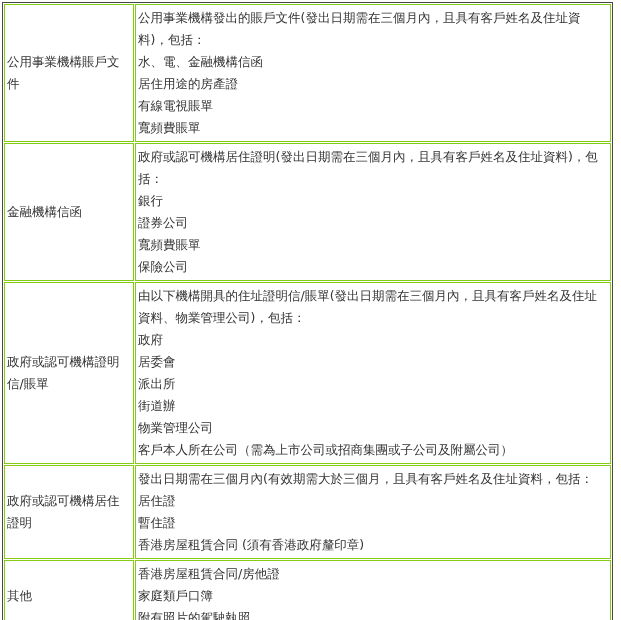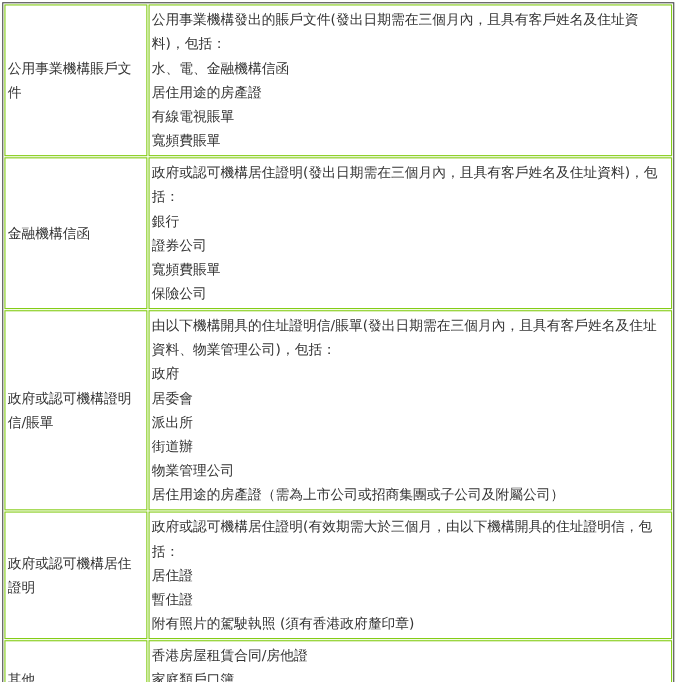--- a/index.html
+++ b/index.html
@@ -66,30 +66,30 @@
         </tr>
         <tr>
           <td class="cat-cell"><span>政府或認可機構證明信/賬單</span></td>
           <td class="detail-cell">
             <div class="line">由以下機構開具的住址證明信/賬單(發出日期需在三個月內，且具有客戶姓名及住址資料、物業管理公司)，包括：</div>
             <div class="line">政府</div>
             <div class="line">居委會</div>
             <div class="line">派出所</div>
             <div class="line">街道辦</div>
             <div class="line">物業管理公司</div>
-            <div class="line">居住用途的房產證（需為上市公司或招商集團或子公司及附屬公司）</div>
+            <div class="line">客戶本人所在公司（需為上市公司或招商集團或子公司及附屬公司）</div>
           </td>
         </tr>
         <tr>
           <td class="cat-cell"><span>政府或認可機構居住證明</span></td>
           <td class="detail-cell">
-            <div class="line">政府或認可機構居住證明(有效期需大於三個月，由以下機構開具的住址證明信，包括：</div>
+            <div class="line">發出日期需在三個月內(有效期需大於三個月，且具有客戶姓名及住址資料，包括：</div>
             <div class="line">居住證</div>
             <div class="line">暫住證</div>
-            <div class="line">附有照片的駕駛執照 (須有香港政府釐印章)</div>
+            <div class="line">香港房屋租賃合同 (須有香港政府釐印章)</div>
           </td>
         </tr>
         <tr>
           <td class="cat-cell"><span>其他</span></td>
           <td class="detail-cell">
             <div class="line">香港房屋租賃合同/房他證</div>
             <div class="line">家庭類戶口簿</div>
             <div class="line">附有照片的駕駛執照</div>
           </td>
         </tr>

